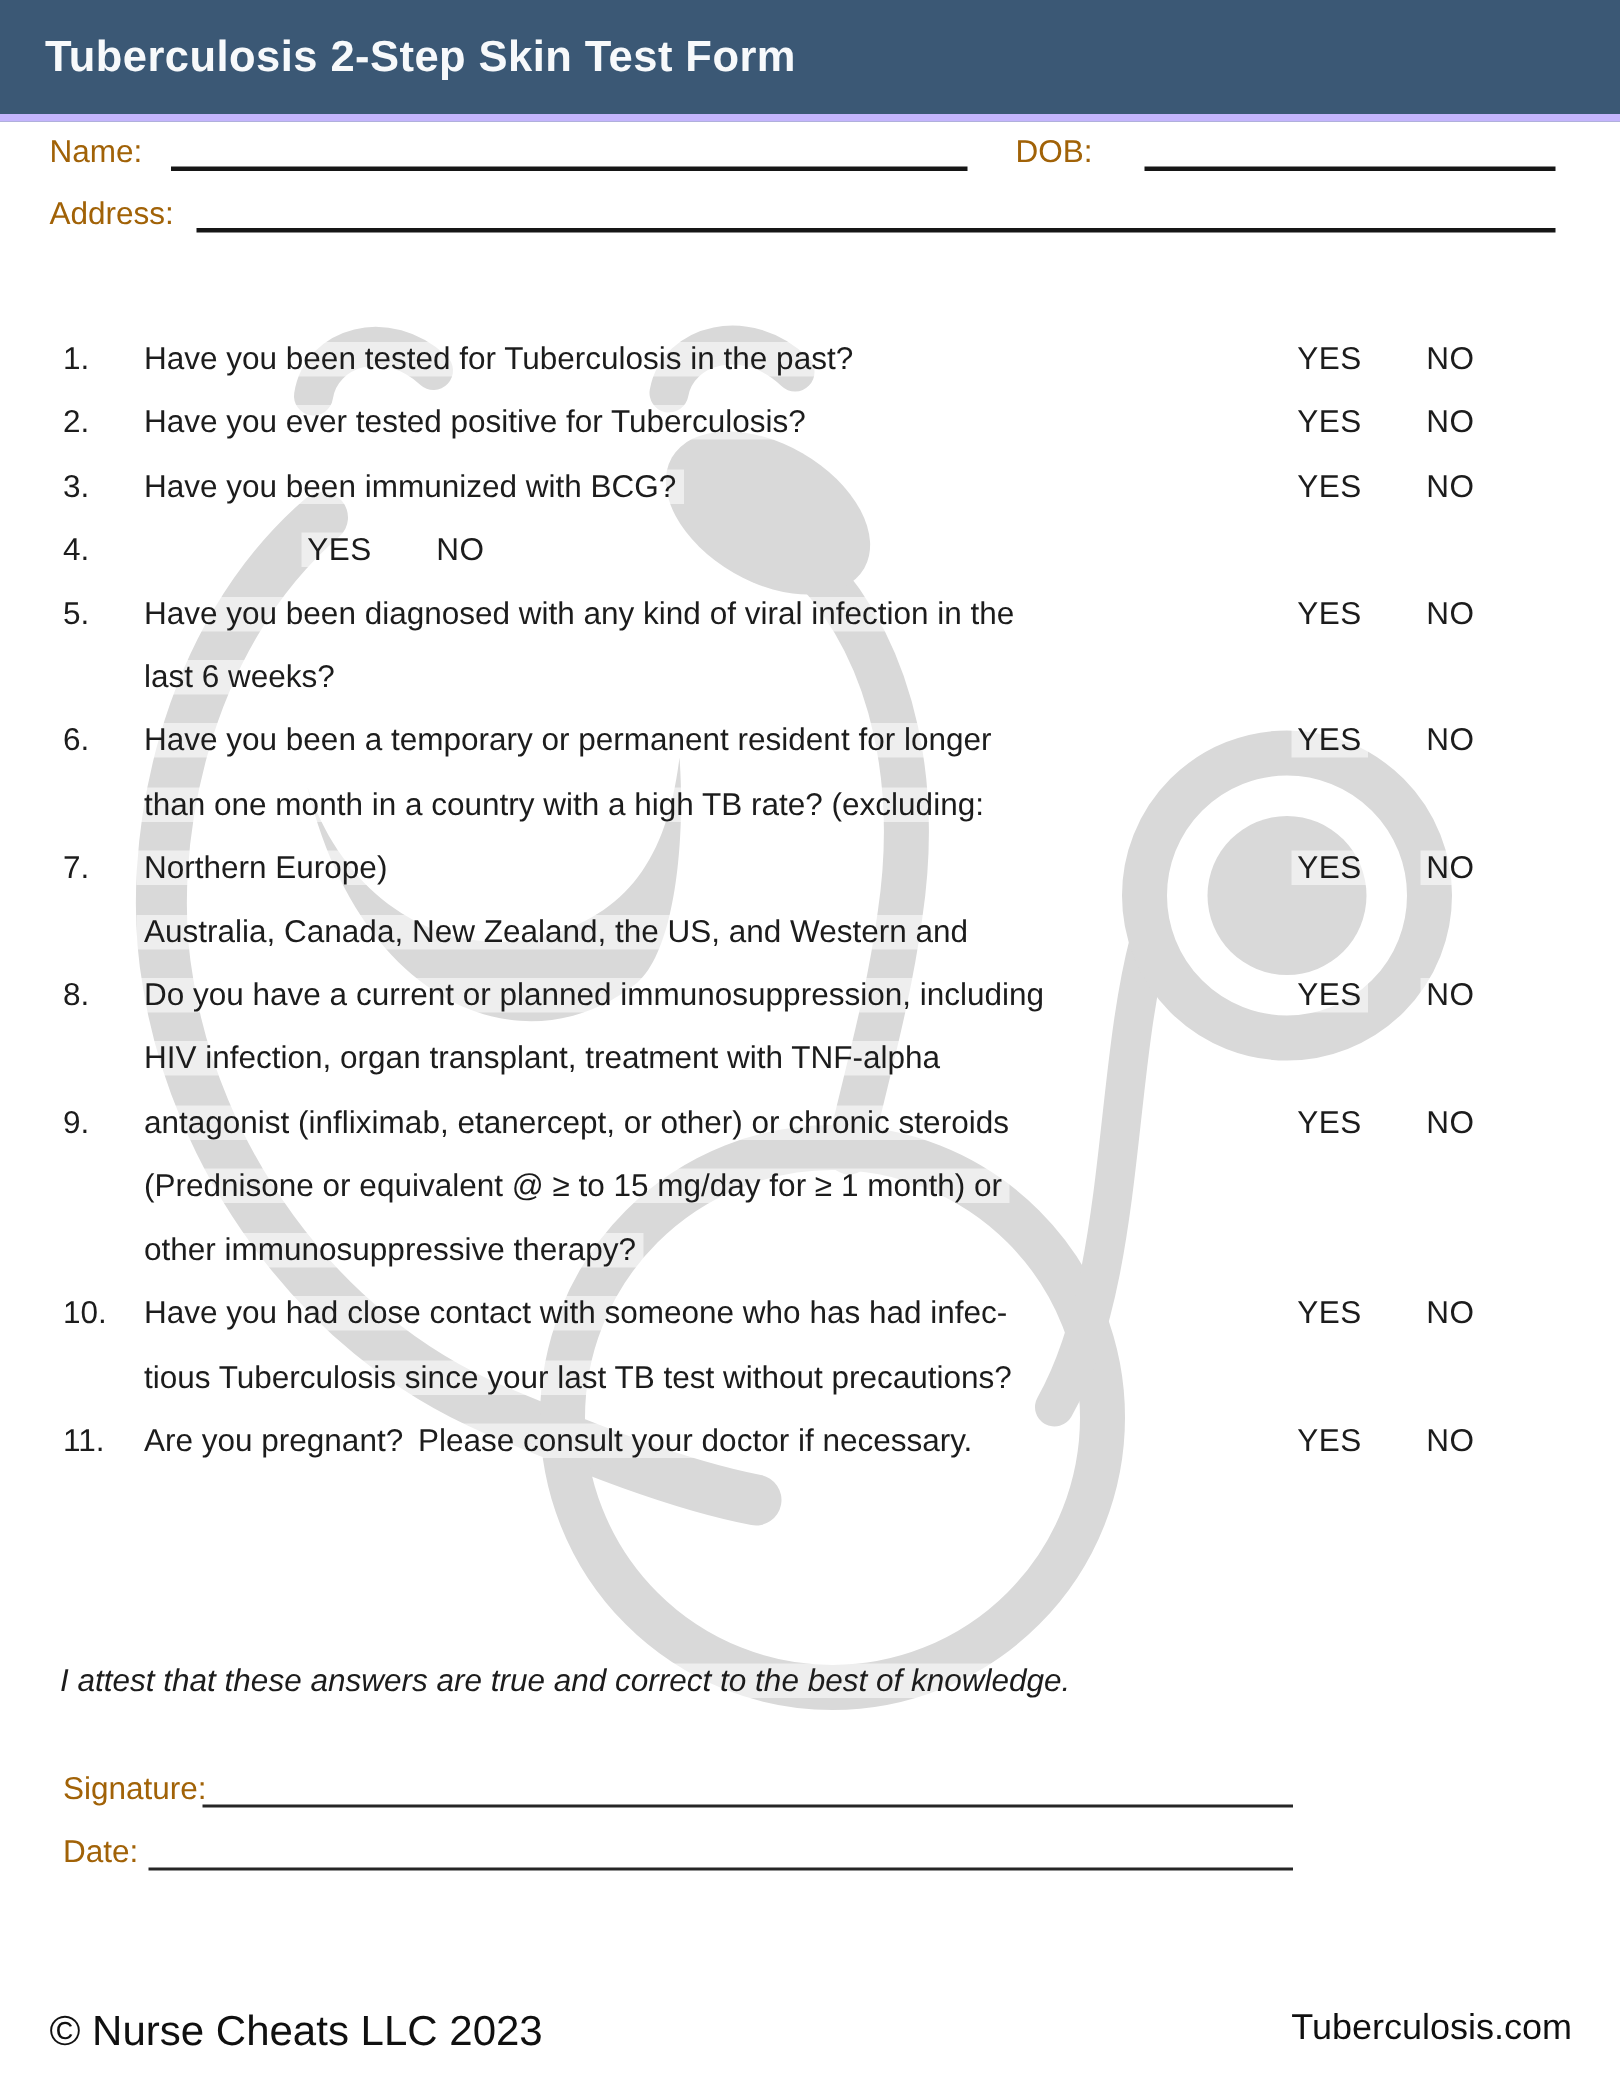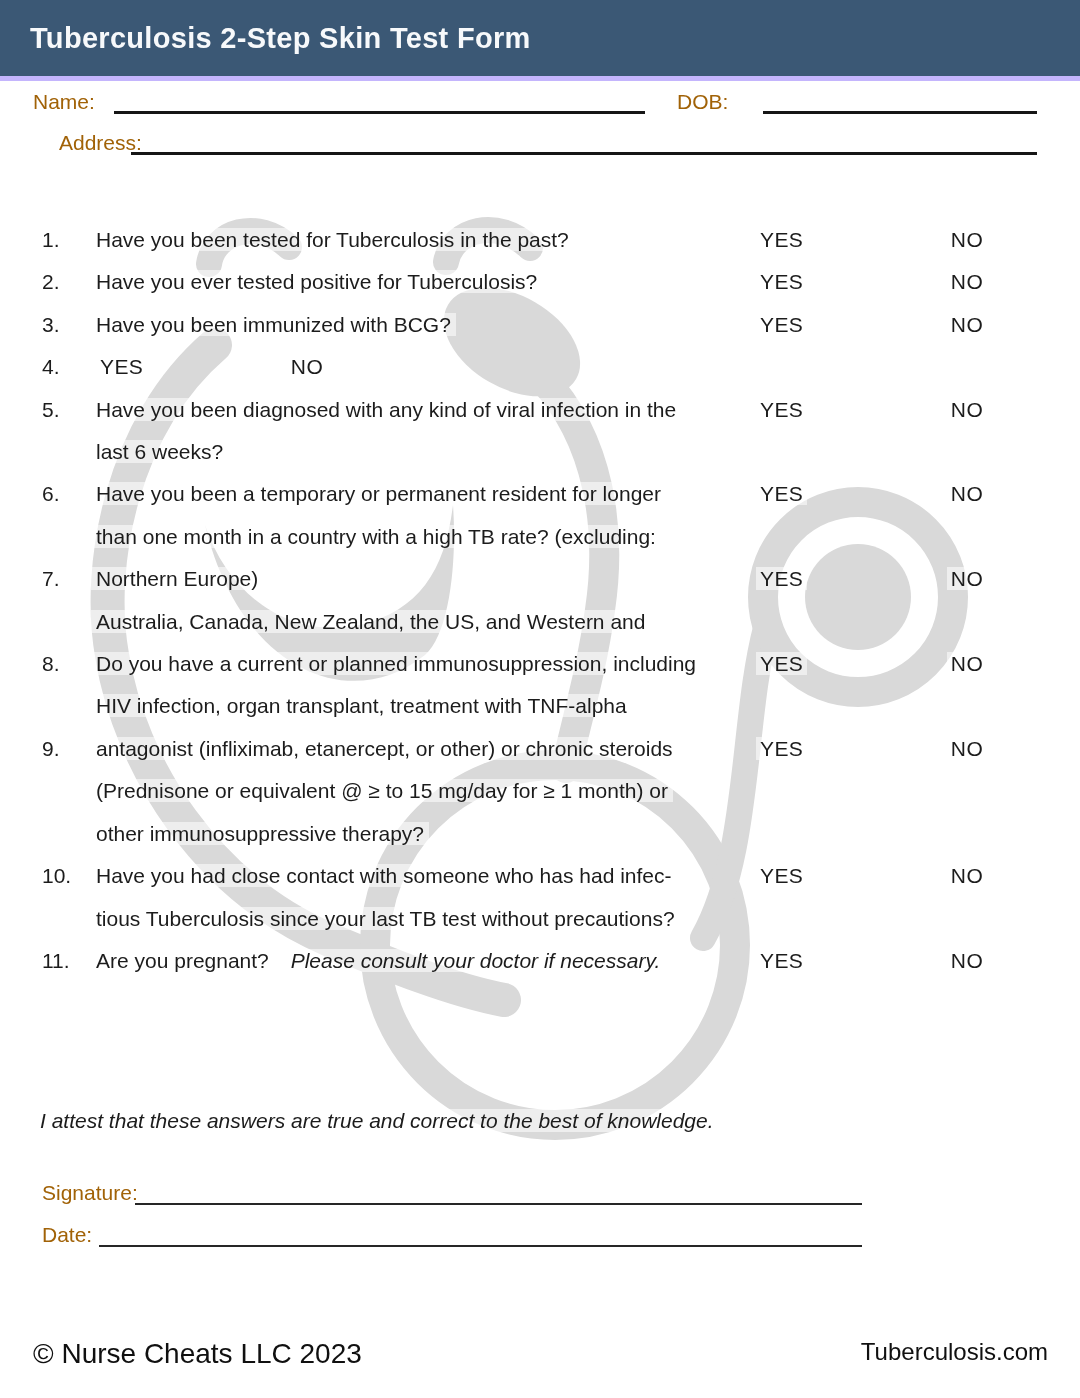--- a/index.html
+++ b/index.html
@@ -23,22 +23,22 @@
   
   .label { position:absolute; font-size:21px; color:#a16207; white-space:nowrap; }
   .fline { position:absolute; background:#161616; height:3px; }
   .fline.thin { height:2px; background:#262626; }
   
   .questions { position:absolute; top:219px; left:38px; width:984px; }
   .q-row { display:flex; font-size:21px; line-height:42.4px; }
   .q-num  { flex:none; width:58px; padding-left:4px; box-sizing:border-box; }
   .q-text { flex:none; width:660px; }
   .q-line > span { background:rgba(255,255,255,.55); padding:0 5px; margin-left:-5px; }
-  .q-line .it { font-style:italic; background:none; padding:0; margin:16px;text-align:right; }
-  .q-col-yes { flex:none; width:156px; text-align:left; }
+  .q-line .it { background:none; padding:0; margin:4px;text-align:right; }
+  .q-col-yes { flex:none; width:156px; text-align:right; }
   .q-col-no  { flex:none; width:110px; text-align:center; }
   .q-col-yes > span, .q-col-no > span {
     background:rgba(255,255,255,.55); padding:0 4px; letter-spacing:.4px; cursor:pointer;
   }
   
   .attest {
     position:absolute; left:40px; top:1100px; font-size:21px; font-style:italic;
     line-height:42px;
   }
   .attest > span { background:rgba(255,255,255,.55); padding:0 5px; margin-left:-5px; }
@@ -70,21 +70,21 @@
   <div class="content">
 
     <div class="header">
       <span class="title">Tuberculosis 2-Step Skin Test Form</span>
     </div>
 
     <span class="label" style="left:33px; top:90px;">Name:</span>
     <div class="fline" style="left:114px; top:111px; width:531px;"></div>
     <span class="label" style="left:677px; top:90px;">DOB:</span>
     <div class="fline" style="left:763px; top:111px; width:274px;"></div>
-    <span class="label" style="left:33px; top:131px;margin-left:26px;">Address:</span>
+    <span class="label" style="left:33px; top:131px;">Address:</span>
     <div class="fline" style="left:131px; top:152px; width:906px;"></div>
 
     <div class="questions" id="questions">
         <div class="q-row">
         <div class="q-num">1.</div>
         <div class="q-text">
             <div class="q-line"><span>Have you been tested for Tuberculosis in the past?</span></div>
           </div>
         <div class="q-col-yes"><span>YES</span></div>
         <div class="q-col-no"><span>NO</span></div>

